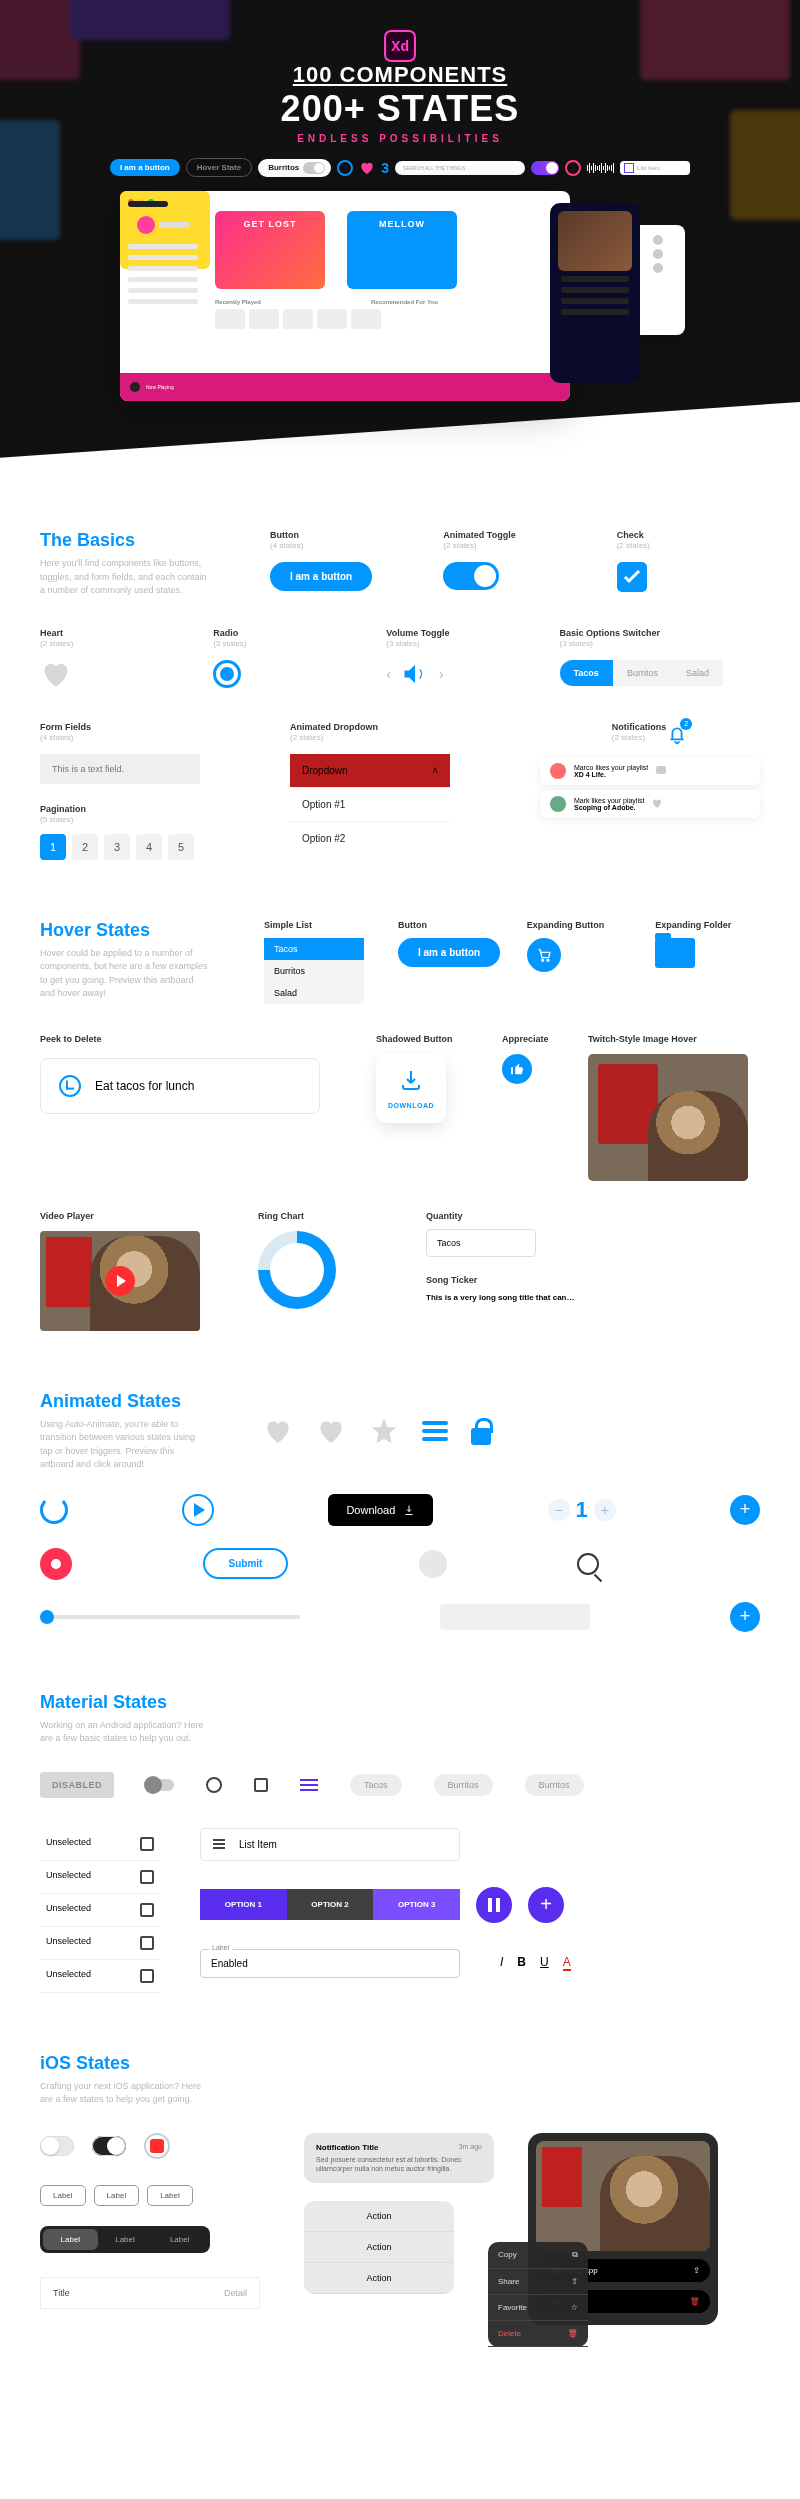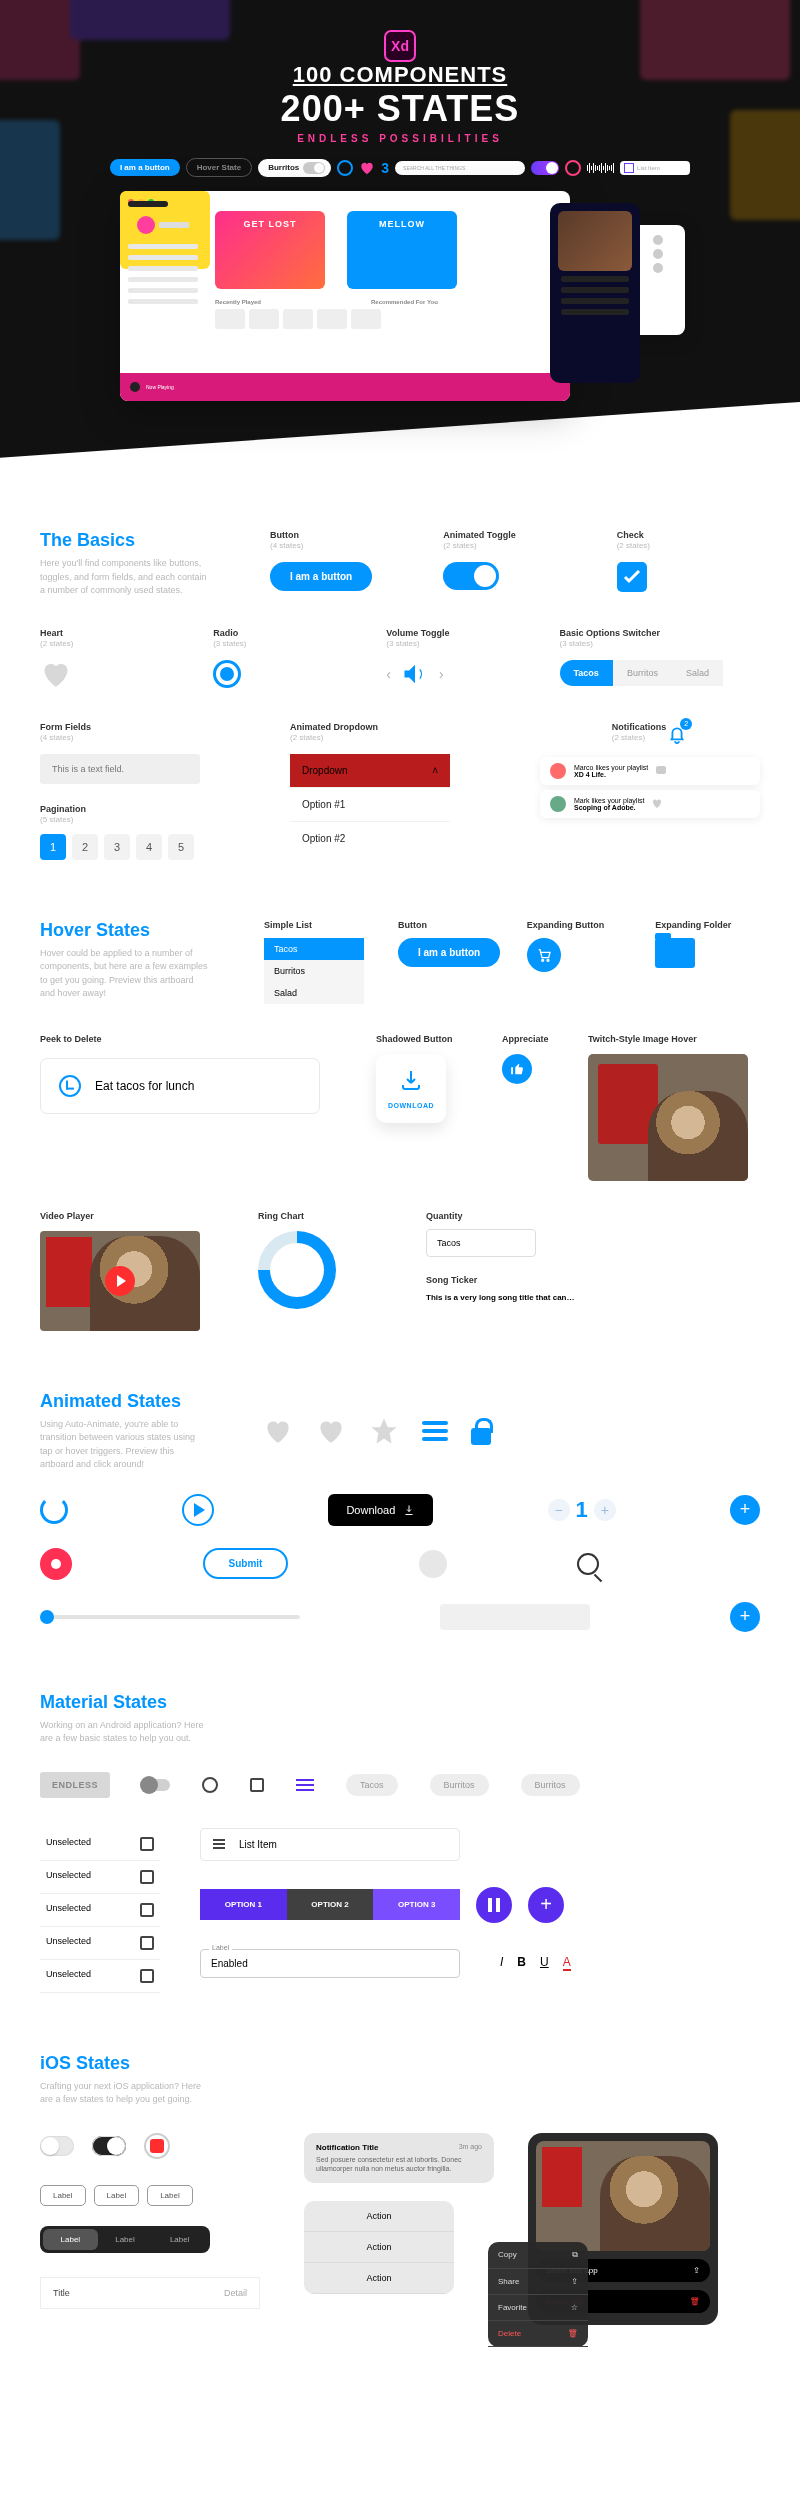--- a/index.html
+++ b/index.html
@@ -567,21 +567,21 @@
     <div class="slider"></div>
     <div class="mini-input"></div>
     <div class="fab">+</div>
   </div>
 </div>
 
 <div class="wrap">
   <div class="section-title">Material States</div>
   <div class="section-desc">Working on an Android application? Here are a few basic states to help you out.</div>
   <div style="display:flex;align-items:center;gap:32px;margin-top:26px">
-    <span class="mdis">ENDLESS</span>
+    <span class="mdis">DISABLED</span>
     <span class="mswitch"></span>
     <span class="mradio"></span>
     <span class="mcheck"></span>
     <span class="mmenu">
         <span></span>
         <span></span>
         <span></span>
       </span>
     <span class="mchip">Tacos</span>
     <span class="mchip">Burritos</span>

